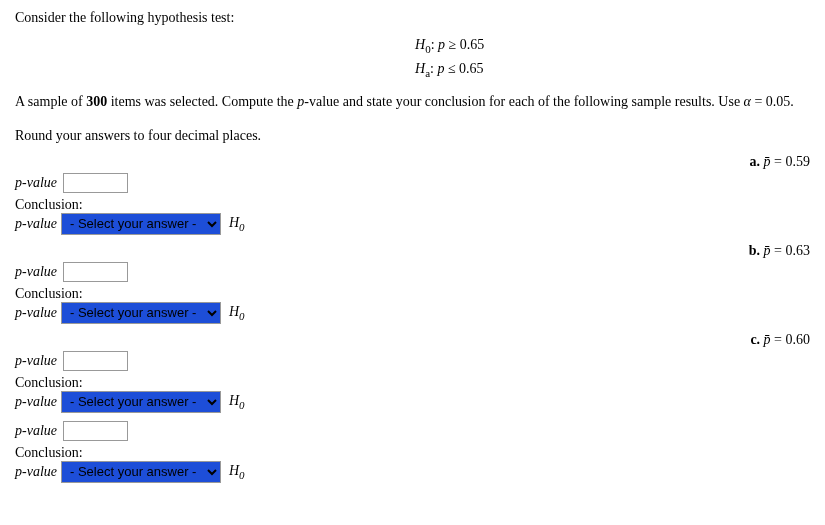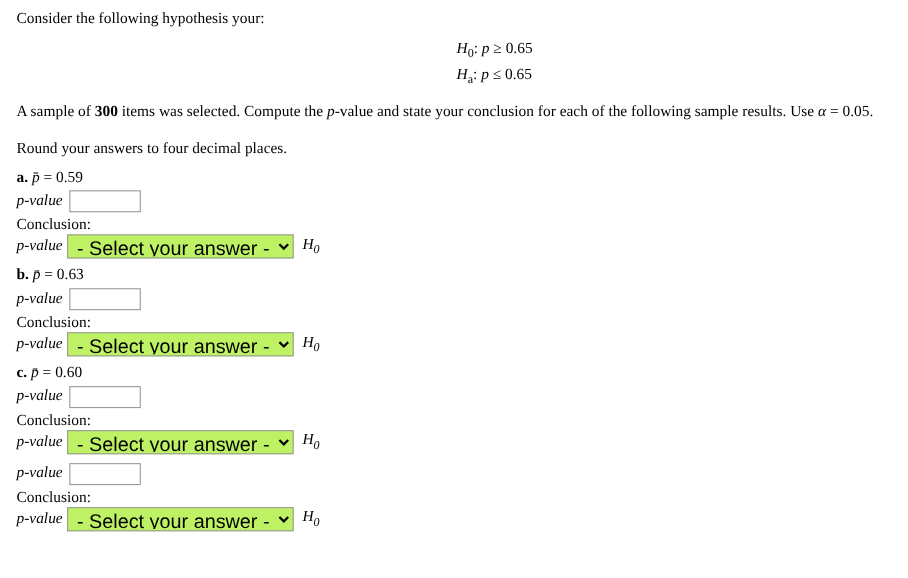--- a/index.html
+++ b/index.html
@@ -27,20 +27,21 @@
     }
     .round-info {
       margin-bottom: 10px;
     }
     .part {
       margin-bottom: 8px;
     }
     .part-label {
       font-weight: normal;
       margin-bottom: 3px;
+      text-align: right;
     }
     .pvalue-row {
       display: flex;
       align-items: center;
       margin-bottom: 4px;
       gap: 4px;
     }
     .pvalue-label {
       font-style: italic;
       margin-right: 2px;
@@ -56,38 +57,38 @@
       display: flex;
       align-items: center;
       gap: 4px;
       margin-bottom: 2px;
     }
     .conclusion-label {
       font-style: italic;
     }
     .select-dropdown {
       height: 22px;
-      font-size: 18px;
+      font-size: 13px;
       border: 1px solid #999;
       padding: 1px 4px;
       min-width: 160px;
-      background: #bef264;
+      background: #1d4ed8;
     }
     .h-null {
       font-style: italic;
       margin-left: 4px;
       font-size: 14px;
     }
     sup, sub { font-size: 11px; }
   </style>
 </head>
 <body>
 
 <div class="problem-statement">
-  <span>Consider the following hypothesis your:</span>
+  <span>Consider the following hypothesis test:</span>
 </div>
 
 <div class="hypothesis-block">
   <div>
     <em>H</em><sub>0</sub>: <em>p</em> ≥ 0.65
   </div>
   <div>
     <em>H</em><sub>a</sub>: <em>p</em> ≤ 0.65
   </div>
 </div>

